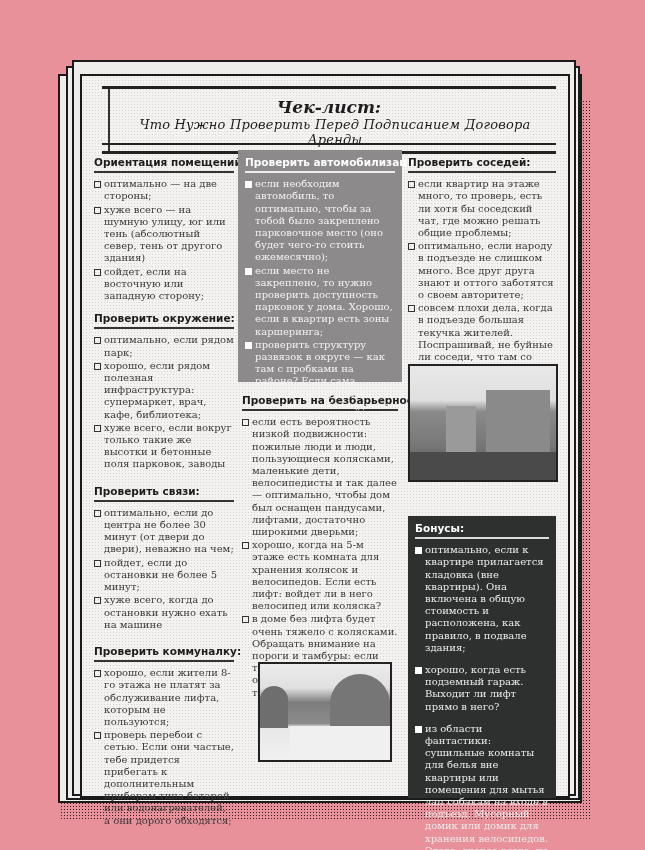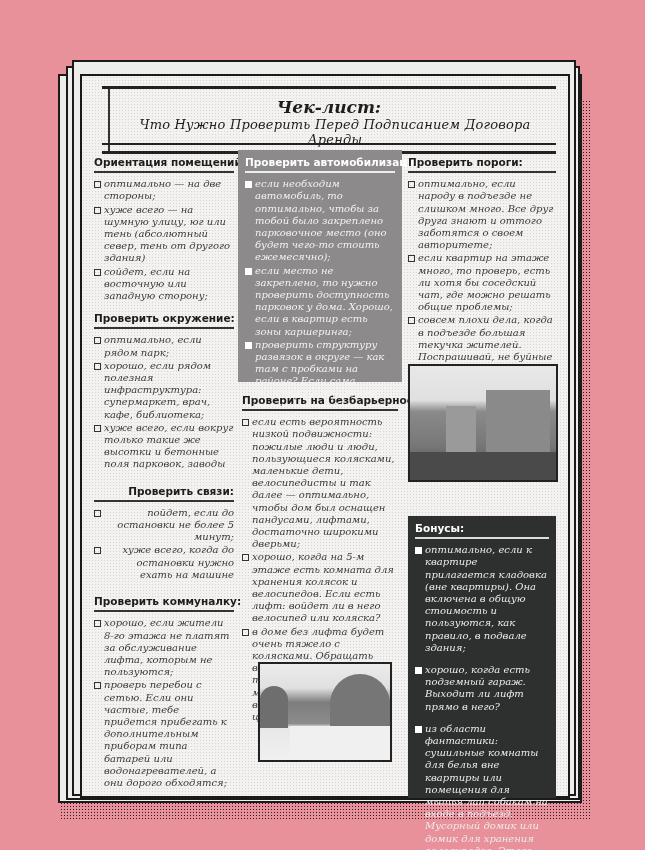--- a/index.html
+++ b/index.html
@@ -12,21 +12,21 @@
   .title-block{position:absolute;left:20px;top:10px;right:12px;height:56px;border-top:3px solid #222;}
   .title-block .vline{position:absolute;left:6px;top:0;bottom:-8px;width:2px;background:#333;}
   .title-block .bottom{position:absolute;left:0;right:0;bottom:0;border-bottom:2px solid #222;}
   .title-block .bottom2{position:absolute;left:0;right:0;bottom:-9px;border-bottom:3px solid #222;}
   .t1{position:absolute;left:0;right:0;top:8px;text-align:center;font-family:"DejaVu Serif",serif;font-weight:bold;font-style:italic;font-size:17px;color:#1c1c1c;}
   .t2{position:absolute;left:12px;right:0;top:28px;text-align:center;font-family:"DejaVu Serif",serif;font-style:italic;font-size:13px;color:#1c1c1c;letter-spacing:0.2px;}
   .col{position:absolute;font-size:10px;line-height:12.2px;color:#3a3a3a;}
   .sec{margin-bottom:10px;}
   .h{font-family:"DejaVu Sans",sans-serif;font-weight:bold;font-size:10.5px;color:#1d1d1d;padding-bottom:3px;border-bottom:2px solid #333;margin-bottom:5px;white-space:nowrap;}
   ul{list-style:none;margin:0;padding:0;}
-  li{position:relative;padding-left:10px;margin-bottom:1px;font-style:italic;}
+  li{position:relative;padding-left:10px;margin-bottom:1px;}
   li:before{content:"";position:absolute;left:0;top:3px;width:5px;height:5px;border:1px solid #333;background:transparent;}
   .box{padding:6px 7px 8px 7px;}
   .box.grey{background:#8d8a8c;color:#f4f2f2;}
   .box.grey .h{color:#fff;border-bottom-color:#eee;}
   .box.grey li:before{background:#fff;border-color:#fff;}
   .box.dark{background:#2e2f2f;color:#ececec;}
   .box.dark .h{color:#fff;border-bottom-color:#ddd;}
   .box.dark li:before{background:#fff;border-color:#fff;}
   .box.dark li{margin-bottom:10px;}
   .photo{position:absolute;border:2px solid #222;overflow:hidden;}
@@ -63,23 +63,24 @@
       </ul>
     </div>
     <div class="sec">
       <div class="h">Проверить окружение:</div>
       <ul>
         <li>оптимально, если рядом парк;</li>
         <li>хорошо, если рядом полезная инфраструктура: супермаркет, врач, кафе, библиотека;</li>
         <li>хуже всего, если вокруг только такие же высотки и бетонные поля парковок, заводы</li>
       </ul>
     </div>
-    <div class="sec" style="margin-top:14px;text-align:right;">
+    <div class="sec" style="margin-top:14px;">
       <div class="h">Проверить связи:</div>
       <ul>
+        <li>оптимально, если до центра не более 30 минут (от двери до двери), неважно на чем;</li>
         <li>пойдет, если до остановки не более 5 минут;</li>
         <li>хуже всего, когда до остановки нужно ехать на машине</li>
       </ul>
     </div>
     <div class="sec" style="margin-top:14px;">
       <div class="h">Проверить коммуналку:</div>
       <ul>
         <li>хорошо, если жители 8-го этажа не платят за обслуживание лифта, которым не пользуются;</li>
         <li>проверь перебои с сетью. Если они частые, тебе придется прибегать к дополнительным приборам типа батарей или водонагревателей, а они дорого обходятся;</li>
 
@@ -101,39 +102,39 @@
       <ul>
         <li>если есть вероятность низкой подвижности: пожилые люди и люди, пользующиеся колясками, маленькие дети, велосипедисты и так далее — оптимально, чтобы дом был оснащен пандусами, лифтами, достаточно широкими дверьми;</li>
         <li>хорошо, когда на 5-м этаже есть комната для хранения колясок и велосипедов. Если есть лифт: войдет ли в него велосипед или коляска?</li>
         <li>в доме без лифта будет очень тяжело с колясками. Обращать внимание на пороги и тамбуры: если тамбур маленький, в одиночку выйти с техникой — целый квест</li>
       </ul>
     </div>
   </div>
 
   <div class="col" style="left:326px;top:80px;width:148px;">
     <div class="sec">
-      <div class="h">Проверить пороги:</div>
+      <div class="h">Проверить соседей:</div>
       <ul>
+        <li>если квартир на этаже много, то проверь, есть ли хотя бы соседский чат, где можно решать общие проблемы;</li>
         <li>оптимально, если народу в подъезде не слишком много. Все друг друга знают и оттого заботятся о своем авторитете;</li>
-        <li>если квартир на этаже много, то проверь, есть ли хотя бы соседский чат, где можно решать общие проблемы;</li>
         <li>совсем плохи дела, когда в подъезде большая текучка жителей. Поспрашивай, не буйные ли соседи, что там со звукоизоляцией стен?</li>
       </ul>
     </div>
   </div>
 
   <div class="photo city" style="left:326px;top:288px;width:146px;height:114px;">
     <div class="bldg" style="left:76px;top:24px;width:64px;height:70px;background:#8a8a8a;"></div>
     <div class="bldg" style="left:36px;top:40px;width:30px;height:54px;background:#9a9a9a;"></div>
     <div class="bldg" style="left:0;top:86px;width:146px;height:30px;background:#4a4a4a;"></div>
   </div>
 
   <div class="col box dark" style="left:326px;top:440px;width:134px;height:268px;">
     <div class="h">Бонусы:</div>
     <ul>
-      <li>оптимально, если к квартире прилагается кладовка (вне квартиры). Она включена в общую стоимость и пользуются, как правило, в подвале здания;</li>
+      <li>оптимально, если к квартире прилагается кладовка (вне квартиры). Она включена в общую стоимость и расположена, как правило, в подвале здания;</li>
       <li>хорошо, когда есть подземный гараж. Выходит ли лифт прямо в него?</li>
       <li>из области фантастики: сушильные комнаты для белья вне квартиры или помещения для мытья лап собакам на входе в подъезд. Мусорный домик или домик для хранения велосипедов. Этого, скорее всего, не будет, но, может, выторгуешь взамен отсутствия парковок</li>
     </ul>
   </div>
 
   <div class="photo park" style="left:176px;top:586px;width:130px;height:96px;">
     <div class="bldg" style="left:70px;top:10px;width:60px;height:52px;background:#767676;border-radius:30px 30px 0 0;"></div>
     <div class="bldg" style="left:0;top:22px;width:28px;height:42px;background:#6e6e6e;border-radius:14px 14px 0 0;"></div>
     <div class="bldg" style="left:30px;top:62px;width:100px;height:34px;background:#f0f0f0;"></div>
   </div>

